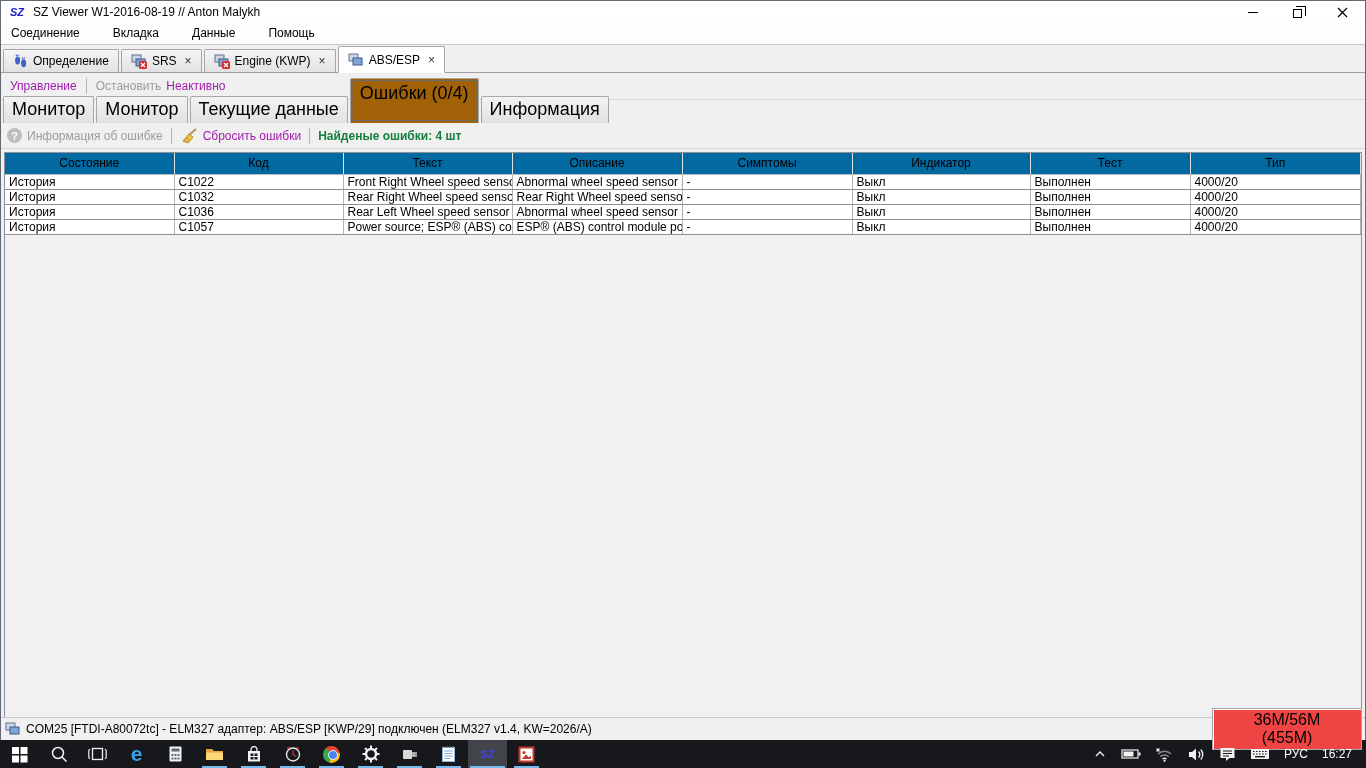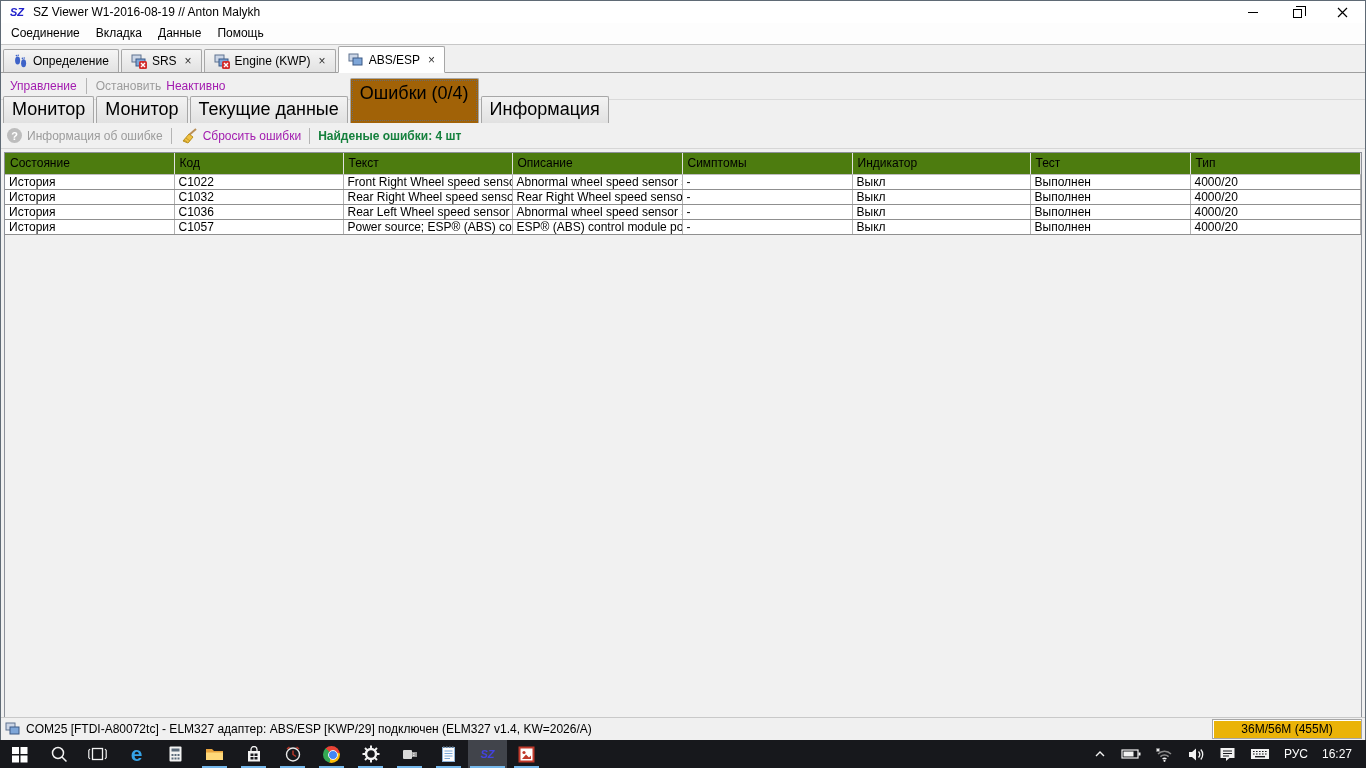--- a/index.html
+++ b/index.html
@@ -13,21 +13,21 @@
   .sz-logo { color:#2222cc; font-weight:bold; font-style:italic; font-size:11px; margin-right:9px; }
   .title-text { color:#000; }
   .win-controls { margin-left:auto; display:flex; height:100%; }
   .win-btn { width:45px; display:flex; align-items:center; justify-content:center; cursor:pointer; }
   .glyph-min { width:10px; height:1px; background:#000; display:block; }
   .glyph-restore { width:9px; height:9px; border:1px solid #000; position:relative; background:#fff; margin-top:2px; }
   .glyph-restore::before { content:""; position:absolute; left:2px; top:-4px; width:9px; height:9px; border:1px solid #000; border-left:none; border-bottom:none; }
 
   
   .menubar { height:22px; display:flex; align-items:center; padding-left:2px; font-size:12px;
-             border-bottom:1px solid #c7c7c7; flex:0 0 auto; background:#fdfdfd; }
+             border-bottom:1px solid #c7c7c7; flex:0 0 auto; background:#fdfdfd;gap:17px; }
   .menu-item { padding:0 8px; line-height:21px; cursor:default; }
 
   
   .tabbar { height:28px; background:#f0f0f0; display:flex; align-items:flex-end; padding-left:2px;
             border-bottom:1px solid #9f9f9f; flex:0 0 auto; }
   .tab { display:flex; align-items:center; gap:5px; padding:3px 9px; height:23px; font-size:12px;
          background:linear-gradient(#f5f5f5,#e2e2e2); border:1px solid #a7a7a7; border-bottom:none;
          border-radius:2px 2px 0 0; margin-right:2px; cursor:pointer; white-space:nowrap; }
   .tab.active { background:#fff; height:27px; margin-bottom:-1px; border-bottom:1px solid #fff; }
   .tab-close { font-size:12px; color:#333; margin-left:3px; line-height:10px; }
@@ -50,31 +50,31 @@
                flex:0 0 auto; }
   .subtab { padding:2px 8px 3px; font-size:18px; background:linear-gradient(#f3f3f3,#e1e1e1);
             border:1px solid #a7a7a7; border-bottom:none; border-radius:2px 2px 0 0; margin-right:2px;
             cursor:pointer; white-space:nowrap;margin-top:36px; }
   .subtab.active { background:#a16207; padding:4px 9px 19px; outline:1px dotted #6b6b6b; outline-offset:-3px; }
 
   
   .content { flex:1 1 auto; background:#f0f0f0; padding:3px 3px 0 3px; overflow:hidden; }
   .table-wrap { height:100%; background:#f1f1f1; border:1px solid #8d919a; border-bottom:none; overflow:hidden; }
   table.dtc { width:100%; border-collapse:collapse; table-layout:fixed; font-size:12px; }
-  table.dtc th { font-weight:normal; text-align:left; height:21px; padding:0 5px; background:#4d7c0f;
+  table.dtc th { font-weight:normal; text-align:center; height:21px; padding:0 5px; background:#0369a1;
                  border-right:1px solid #e2e2e2; border-bottom:1px solid #bdbdbd; white-space:nowrap;
                  overflow:hidden; cursor:pointer; }
   table.dtc td { height:15px; padding:0 4px; background:#fff; border-right:1px solid #b2b2b2;
                  border-bottom:1px solid #8f8f8f; white-space:nowrap; overflow:hidden; }
 
   
   .statusbar { height:23px; background:#f0f0f0; border-top:1px solid #c9c9c9; display:flex;
                align-items:center; padding:0 3px 0 4px; font-size:12px; gap:5px; flex:0 0 auto; }
-  .mem-box { margin-left:auto; border:1px solid #a6a6a6; background:#eab308; padding:2px 15px 2px;
-             width:150px; text-align:center; font-size:12px; box-shadow:inset 1px 1px 0 #fff; }
+  .mem-box { margin-left:auto; border:1px solid #a6a6a6; background:#ef4444; padding:2px 15px 2px;
+             width:150px; text-align:center; font-size:16px; box-shadow:inset 1px 1px 0 #fff; }
 
   
   .taskbar { width:1366px; height:28px; background:#17181c; display:flex; align-items:stretch; }
   .tb-item { width:39px; display:flex; align-items:center; justify-content:center; position:relative; cursor:pointer; }
   .tb-item.running::after { content:""; position:absolute; bottom:0; left:7px; right:7px; height:2px; background:#76b9ed; }
   .tb-item.activeapp { background:#41444b; }
   .tb-item.activeapp::after { left:2px; right:2px; }
   .edge-e { color:#35a3e8; font-size:21px; font-weight:bold; line-height:20px; }
   .sz-task { color:#4343e0; font-weight:bold; font-style:italic; font-size:11px; }
   .chrome-ball { width:17px; height:17px; border-radius:50%;

